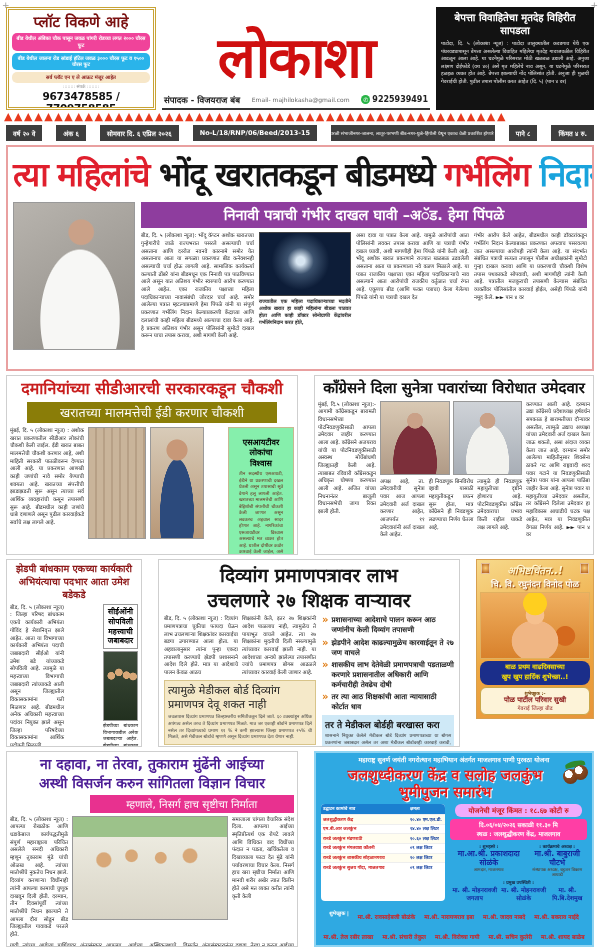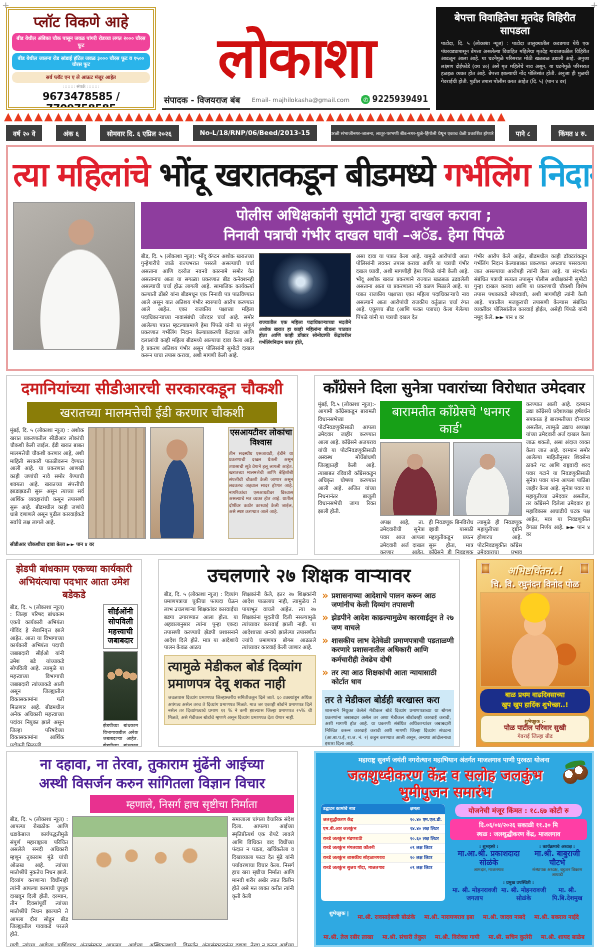--- a/index.html
+++ b/index.html
@@ -66,21 +66,21 @@
   .band{color:#fff;font-weight:normal;text-align:center;padding:2px 3px;}
   .cdr .band{background:#8a7d08;font-size:12.5px;width:88%;margin:0 auto 4px;}
   .cdr-body{display:flex;gap:4px;}
   .cdr .txt{width:74px;}
   .building{width:58px;height:112px;background:
      repeating-linear-gradient(90deg,#c9b49a 0 6px,#b7a086 6px 8px),linear-gradient(#ddd,#aaa);}
   .official{flex:1;height:112px;background:
      radial-gradient(circle at 50% 20%,#c89878 11%,transparent 12%),
      radial-gradient(ellipse at 50% 82%,#2c4a7c 46%,transparent 47%),
      linear-gradient(#d8cbb8,#b89878);}
-  .sit{width:66px;border:1px solid #c8b890;padding:0;background:#e5e5e5;margin-left:20px;}
+  .sit{width:66px;border:1px solid #c8b890;padding:10px;background:#86efac;margin-left:20px;}
   .sit h4{font-size:8px;font-weight:bold;text-align:center;margin:0 0 2px;line-height:1.3;}
   .sit p{font-size:4.5px;line-height:1.45;color:#6a2a1a;margin:0;text-align:justify;}
   .cdr .cap{font-size:5px;margin-top:2px;font-weight:bold;color:#222;}
 
   
   .congress{flex:1;height:180px;}
   .congress h2{color:#111;font-size:15px;text-align:center;margin:0 0 3px;font-weight:bold;line-height:1.25;}
   .cong-body{display:flex;gap:4px;}
   .cong-l{width:58px;} .cong-r{width:64px;}
   .cong-mid{flex:1;}
@@ -113,31 +113,31 @@
      linear-gradient(#3c4a3a,#22301f);}
   .zp-cap{font-size:4.7px;line-height:1.4;margin-top:2px;text-align:justify;color:#222;}
 
   .divy{flex:1;height:188px;padding:3px 5px;}
   .divy h2{font-size:19px;text-align:center;line-height:1.3;color:#151515;margin:0;font-weight:bold;}
   .divy-body{display:flex;gap:6px;margin-top:3px;}
   .divy-left{width:152px;}
   .d-cols{display:flex;gap:4px;}
   .dc{flex:1;}
   .cream-box{background:#f5e9c9;border:1px solid #d8c48a;padding:3px;margin-top:3px;}
-  .cream-box h4{font-size:13px;font-weight:bold;line-height:1.3;margin:0 0 2px;color:#222;}
+  .cream-box h4{font-size:11px;font-weight:normal;line-height:1.3;margin:0 0 2px;color:#222;}
   .cream-box p{font-size:4.6px;line-height:1.45;color:#444;margin:0;text-align:justify;}
   .divy-right{flex:1;}
   .bullet{display:flex;gap:3px;margin-bottom:3px;}
   .chev{color:#e07b10;font-weight:bold;font-size:10px;line-height:1;flex:none;}
   .bt{font-size:7.2px;font-weight:bold;line-height:1.35;color:#222;}
   .blue-box{background:#cfe9f7;padding:3px;margin-top:1px;}
   .blue-box h4{font-size:9px;font-weight:bold;margin:0 0 2px;color:#111;}
   .blue-box p{font-size:4.6px;line-height:1.45;color:#333;margin:0;text-align:justify;}
 
-  .baby{width:118px;height:188px;flex:none;border:1px solid #d8a050;padding:3px;
+  .baby{width:118px;height:160px;flex:none;border:1px solid #d8a050;padding:3px;
         display:flex;flex-direction:column;align-items:center;position:relative;
         background:linear-gradient(160deg,#f7d98a,#eda741 55%,#e8953a);}
   .deity{position:absolute;top:3px;width:9px;height:11px;border:1px solid #fff8;
          background:radial-gradient(circle at 50% 45%,#ffd27a,#b05a18);}
   .deity.l{left:4px;} .deity.dr{right:4px;}
   .baby .top{color:#fff7d0;font-weight:bold;font-size:10px;text-shadow:1px 1px 1px #a05000;font-style:italic;}
   .baby .nm{color:#fffef4;font-weight:bold;font-size:8.6px;text-shadow:1px 1px 1px #903800;margin-top:1px;text-align:center;}
   .baby-photo{width:100%;flex:1;margin:2px 0;border:1px solid #e0b060;background:
      radial-gradient(circle at 50% 16%,#ffcf1f 15%,transparent 16%),
      radial-gradient(circle at 50% 34%,#f6c08e 13%,transparent 14%),
@@ -245,21 +245,20 @@
     <div class="db">पाने ८</div>
     <div class="db">किंमत ४ रु.</div>
   </div>
 
   <div class="lead">
     <div class="lead-head"><span class="r">त्या महिलांचे</span><span class="k"> भोंदू खरातकडून बीडमध्ये </span><span class="r">गर्भलिंग</span><span class="b"> निदान</span></div>
     <div class="lead-mid">
       <div class="photo lead-photo"></div>
       <div class="lead-right">
         <div class="lead-sub">
-          <div>पोलीस अधिक्षकांनी सुमोटो गुन्हा दाखल करावा ;</div>
           <div>निनावी पत्राची गंभीर दाखल घावी –अॅड. हेमा पिंपळे</div>
         </div>
         <div class="lead-cols">
           <div class="lc smalltxt">बीड, दि. ५ (लोकाशा न्यूज): भोंदू कॅप्टन अशोक खरातच्या गुन्हेगारीचे जाळे राज्यभरात पसरले असल्याची चर्चा असताना आणि दररोज नवनवे कारनामे समोर येत असतानाच आता या सगळ्या प्रकरणात बीड कनेक्शनही असल्याची चर्चा होऊ लागली आहे. सामाजिक कार्यकर्त्या कल्याती ढोंबरे यांना बीडमधून एक निनावी पत्र पाठविण्यात आले असून यात अतिशय गंभीर स्वरुपाचे आरोप करण्यात आले आहेत. एका राजकीय पक्षाच्या महिला पदाधिकाऱ्याच्या नावासंबंधी जोरदार चर्चा आहे. समोर आलेल्या पत्रात म्हटल्याप्रमाणे हेमा पिंपळे यांनी या संपूर्ण प्रकरणात गर्भलिंग निदान केल्याप्रकरणी केंद्राच्या आणि दलालांची काही महिला बीडमध्ये आल्याचा दावा केला आहे. हे प्रकरण अतिशय गंभीर असून पोलिसांनी सुमोटो दाखल करून याचा तपास करावा, अशी मागणी केली आहे.</div>
           <div class="ultra">
             <div class="img photo"></div>
             <div class="cap">राज्यातील एक महिला पदाधिकाऱ्याच्या मदतीने अशोक खरात हा काही महिलांना बीडला पाठवत होता आणि काही डॉक्टर सोनोग्राफी केंद्रांवरील गर्भलिंगनिदान करत होते,</div>
           </div>
           <div class="lc smalltxt">असा दावा या पत्रात केला आहे. यामुळे आरोपांची आता पोलिसांनी लवकर तपास करावा आणि या पत्राची गंभीर दखल घ्यावी, अशी मागणीही हेमा पिंपळे यांनी केली आहे. भोंदू अशोक खरात प्रकरणाने राज्यात खळबळ उडवलेली असताना आता या प्रकरणाला नवे वळण मिळाले आहे. या पत्रात राजकीय पक्षाच्या एका महिला पदाधिकाऱ्याचे नाव असल्याने आता आरोपांची राजकीय वर्तुळात चर्चा रंगत आहे. एकूणच बीड (आणि फक्त पत्राचा) केला गेलेल्या पिंपळे यांनी या पत्राची दखल देत</div>
           <div class="lc smalltxt">गंभीर आरोप केले आहेत, बीडमधील काही डॉक्टरांकडून गर्भलिंग निदान केल्याबाबत प्रकरणात अफवाच पसरवल्या जात असल्याचा आरोपही त्यांनी केला आहे. या संदर्भात संबंधित पत्राची सत्यता तपासून पोलीस अधीक्षकांनी सुमोटो गुन्हा दाखल करावा आणि या प्रकरणाची चौकशी विशेष तपास पथकाकडे सोपवावी, अशी मागणीही त्यांनी केली आहे. पत्रातील मजकुराची तपासणी केल्यास संबंधित व्यक्तींवर पोलिसांतील कारवाई होईल, असेही पिंपळे यांनी नमूद केले. ►► पान ४ वर</div>
@@ -282,21 +281,20 @@
         </div>
       </div>
       <div class="cap">सीडीआर चौकशीचा दावा केला ►► पान ४ वर</div>
     </div>
 
     <div class="box congress">
       <h2>काँग्रेसने दिला सुनेत्रा पवारांच्या विरोधात उमेदवार</h2>
       <div class="cong-body">
         <div class="cong-l smalltxt">मुंबई, दि.५ (लोकाशा न्यूज):- आगामी काँग्रेसकडून बारामती विधानसभेच्या पोटनिवडणुकीसाठी आपला उमेदवार जाहीर करण्यात आला आहे. काँग्रेसने अजयराव यांची या पोटनिवडणुकीसाठी अस्वस्थ मोर्चेबांधणी जिल्ह्यातही केली आहे. त्याबाबत रविवारी काँग्रेसकडून अधिकृत घोषणा करण्यात आली आहे. अजित यांच्या निधनानंतर बाजूली विधानसभेची जागा रिक्त झाली होती.</div>
         <div class="cong-mid">
-          <div class="band gband">बारामतीत काँग्रेसचे 'धनगर कार्ड'</div>
           <div class="cong-photos">
             <div class="photo cph woman"></div>
             <div class="photo cph man"></div>
           </div>
           <div class="cong-bottom">
             <div class="cb smalltxt">अपक्ष आहे, ता. उमेदवारीची सुनेत्रा पवार आज आपला उमेदवारी अर्ज दाखल करणार आहेत, आजपर्यंत ११ उमेदवारांनी अर्ज दाखल केले आहेत.</div>
             <div class="cb smalltxt">ही निवडणूक बिनविरोध व्हावी यासाठी महायुतीकडून प्रयत्न सुरू होता, मात्र काँग्रेसने ही निवडणूक लढण्याचा निर्णय घेतला आहे,</div>
             <div class="cb smalltxt">त्यामुळे ही निवडणूक महायुतीच्या दृष्टीने होणारच आहे. पोटनिवडणुकीत काँग्रेस उमेदवाराचा प्रभाव किती राहील याकडे लक्ष लागले आहे.</div>
           </div>
         </div>
@@ -316,20 +314,21 @@
         <div class="zp-r">
           <div class="zp-title">सीईओंनी सोपविली महत्त्वाची जबाबदार</div>
           <div class="photo zp-photo"></div>
           <div class="zp-cap">झेडपीच्या बांधकाम विभागाकडील अनेक जबाबदाऱ्या आहेत. झेडपीच्या बांधकाम (क्र.एक)चे प्रभारी कार्यकारी अभियंता गोविंद हे ३१ मार्च रोजी सेवानिवृत्त ►► पान ४ वर</div>
         </div>
       </div>
     </div>
 
     <div class="box divy">
       <h2>
+        <div>दिव्यांग प्रमाणपत्रावर लाभ</div>
         <div>उचलणारे २७ शिक्षक वाऱ्यावर</div>
       </h2>
       <div class="divy-body">
         <div class="divy-left">
           <div class="d-cols">
             <div class="dc smalltxt">बीड, दि. ५ (लोकाशा न्यूज) : दिव्यांग प्रमाणपत्राचा चुकीचा फायदा घेऊन लाभ उचलणाऱ्या शिक्षकांवर कारवाईचा बडगा उगारण्यात आला होता. या अहवालानुसार त्यांना पुन्हा एकदा तपासणी करण्याचे झेडपी प्रशासनाने आदेश दिले होते. मात्र या आदेशाचे पालन केवळ आठच</div>
             <div class="dc smalltxt">शिक्षकांनी केले, इतर २७ शिक्षकांनी आदेश पाळलाच नाही, त्यामुळेच ते पायाभूत वाचले आहेत. त्या २७ शिक्षकांना मुदतीची दिली नसल्यामुळे त्यांच्यावर कारवाई झाली नाही. या आदेशाच्या अन्वये झालेल्या तपासणीत ज्यांचे प्रमाणपत्र बोगस आढळले त्यांच्यावर कारवाई केली जाणार आहे.</div>
           </div>
           <div class="cream-box">
             <h4>त्यामुळे मेडीकल बोर्ड दिव्यांग प्रमाणपत्र देवू शकत नाही</h4>

